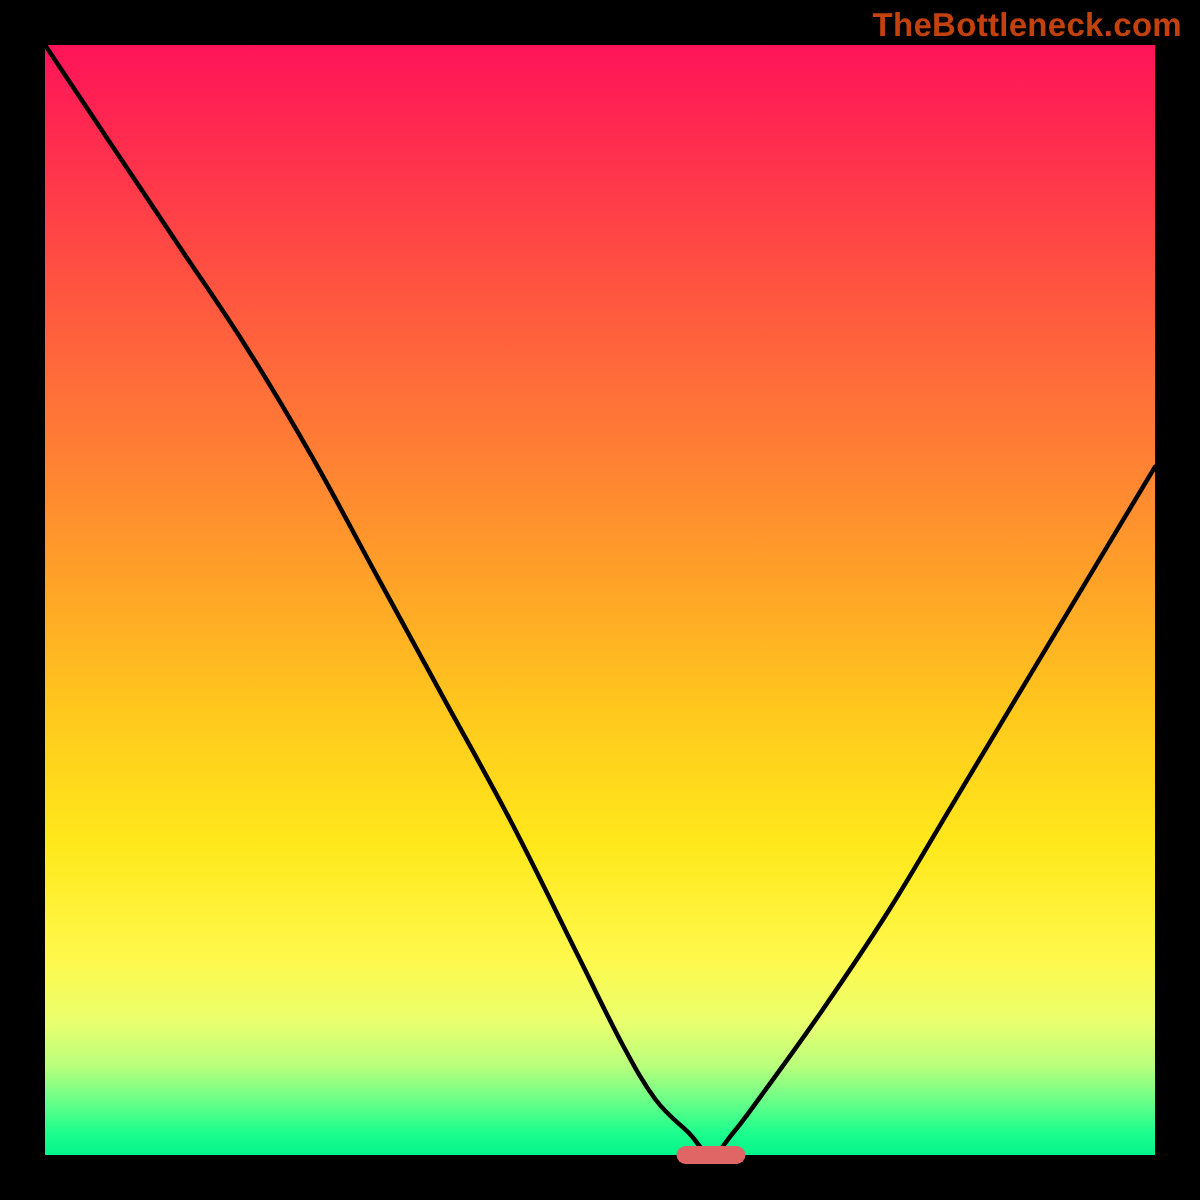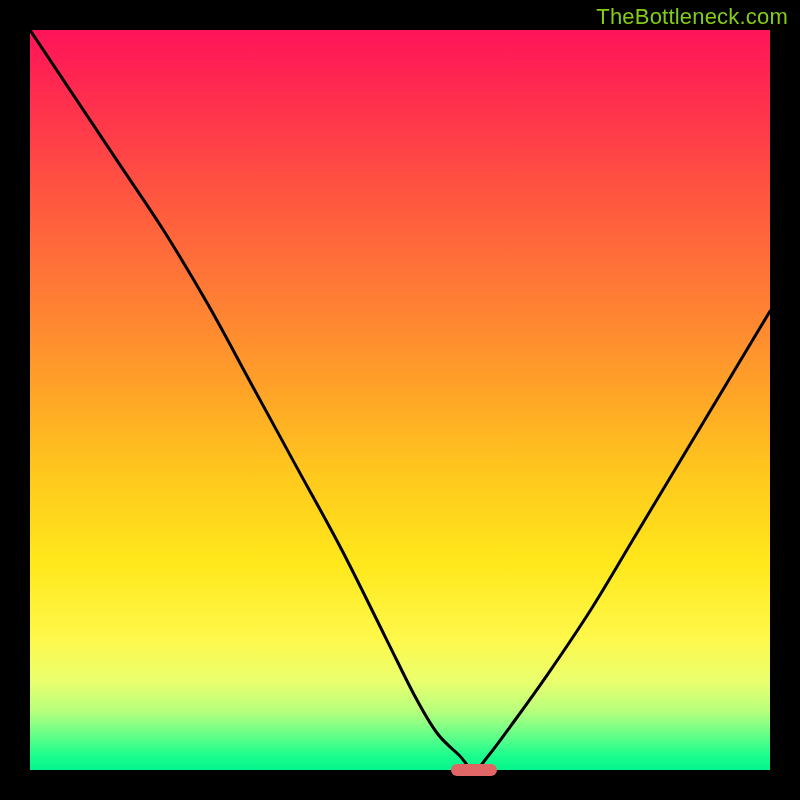--- a/index.html
+++ b/index.html
@@ -14,23 +14,23 @@
   .frame {
     position: relative;
     width: 800px;
     height: 800px;
     background: #000;
   }
   .attribution {
     position: absolute;
     top: 4px;
     right: 12px;
-    color: #84cc16;
+    color: #c2410c;
     font-size: 22px;
-    font-weight: 400;
+    font-weight: 700;
     letter-spacing: 0.2px;
     z-index: 10;
   }
   .plot {
     position: absolute;
     left: 30px;
     top: 30px;
     width: 740px;
     height: 740px;
   }

